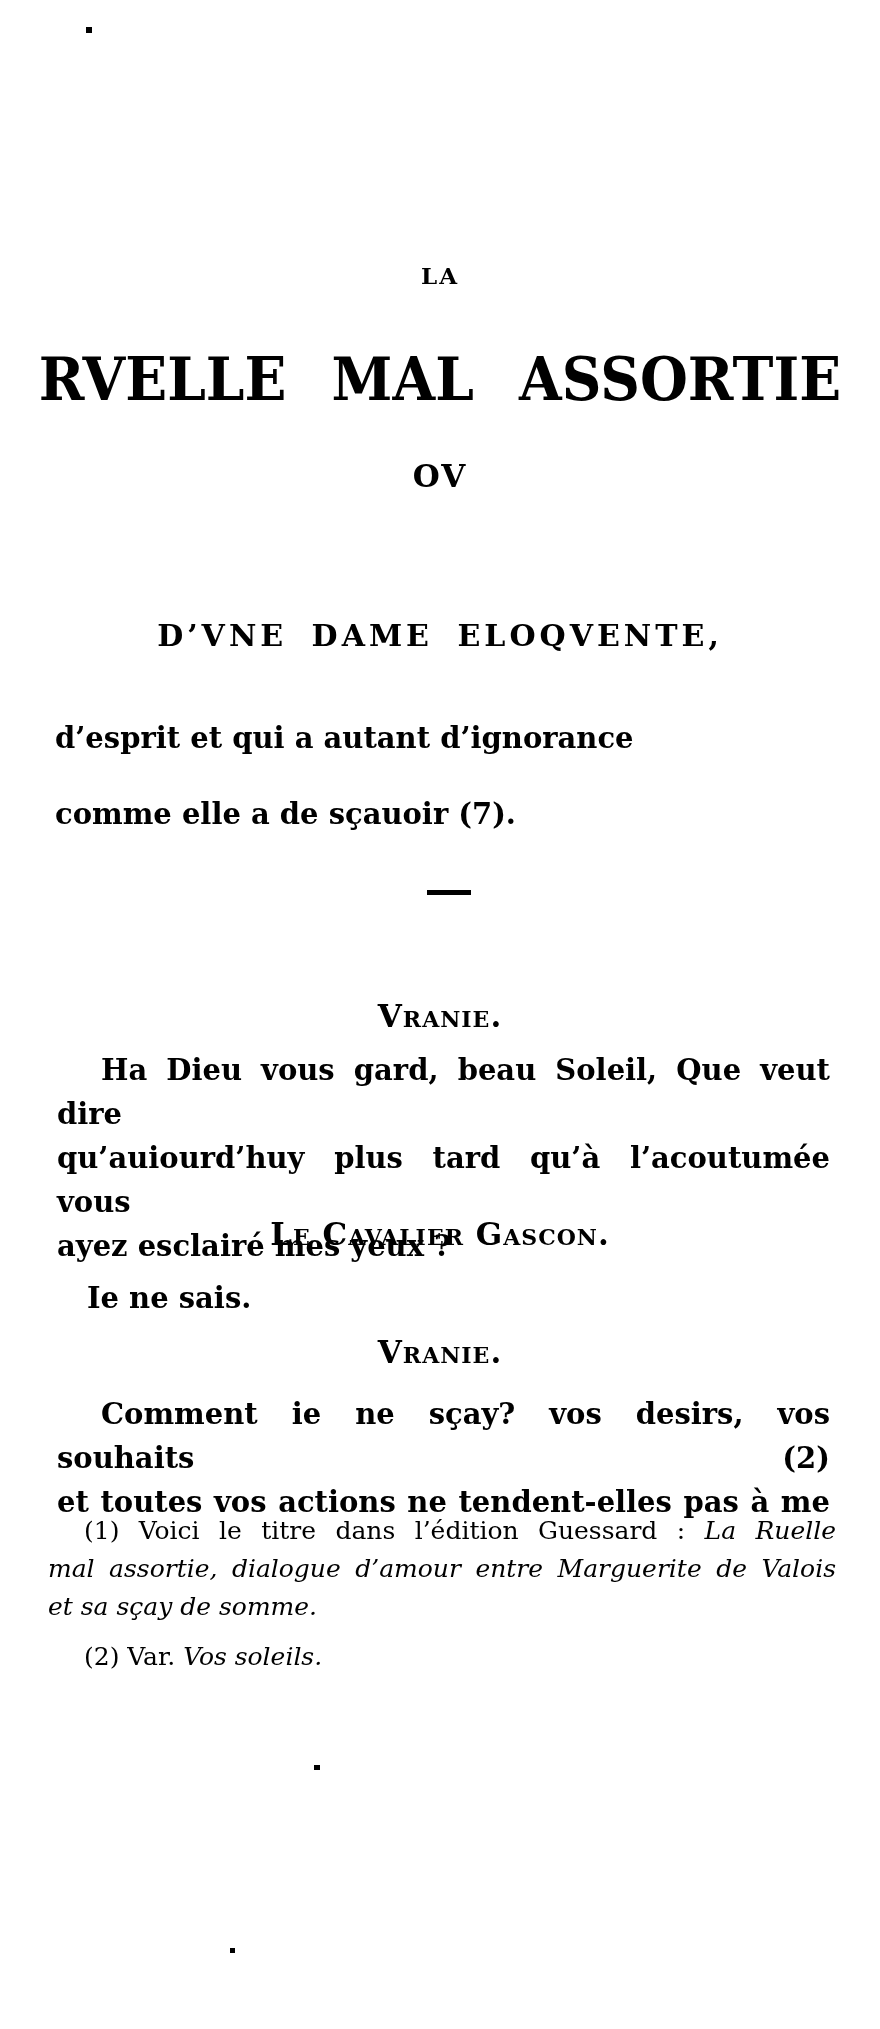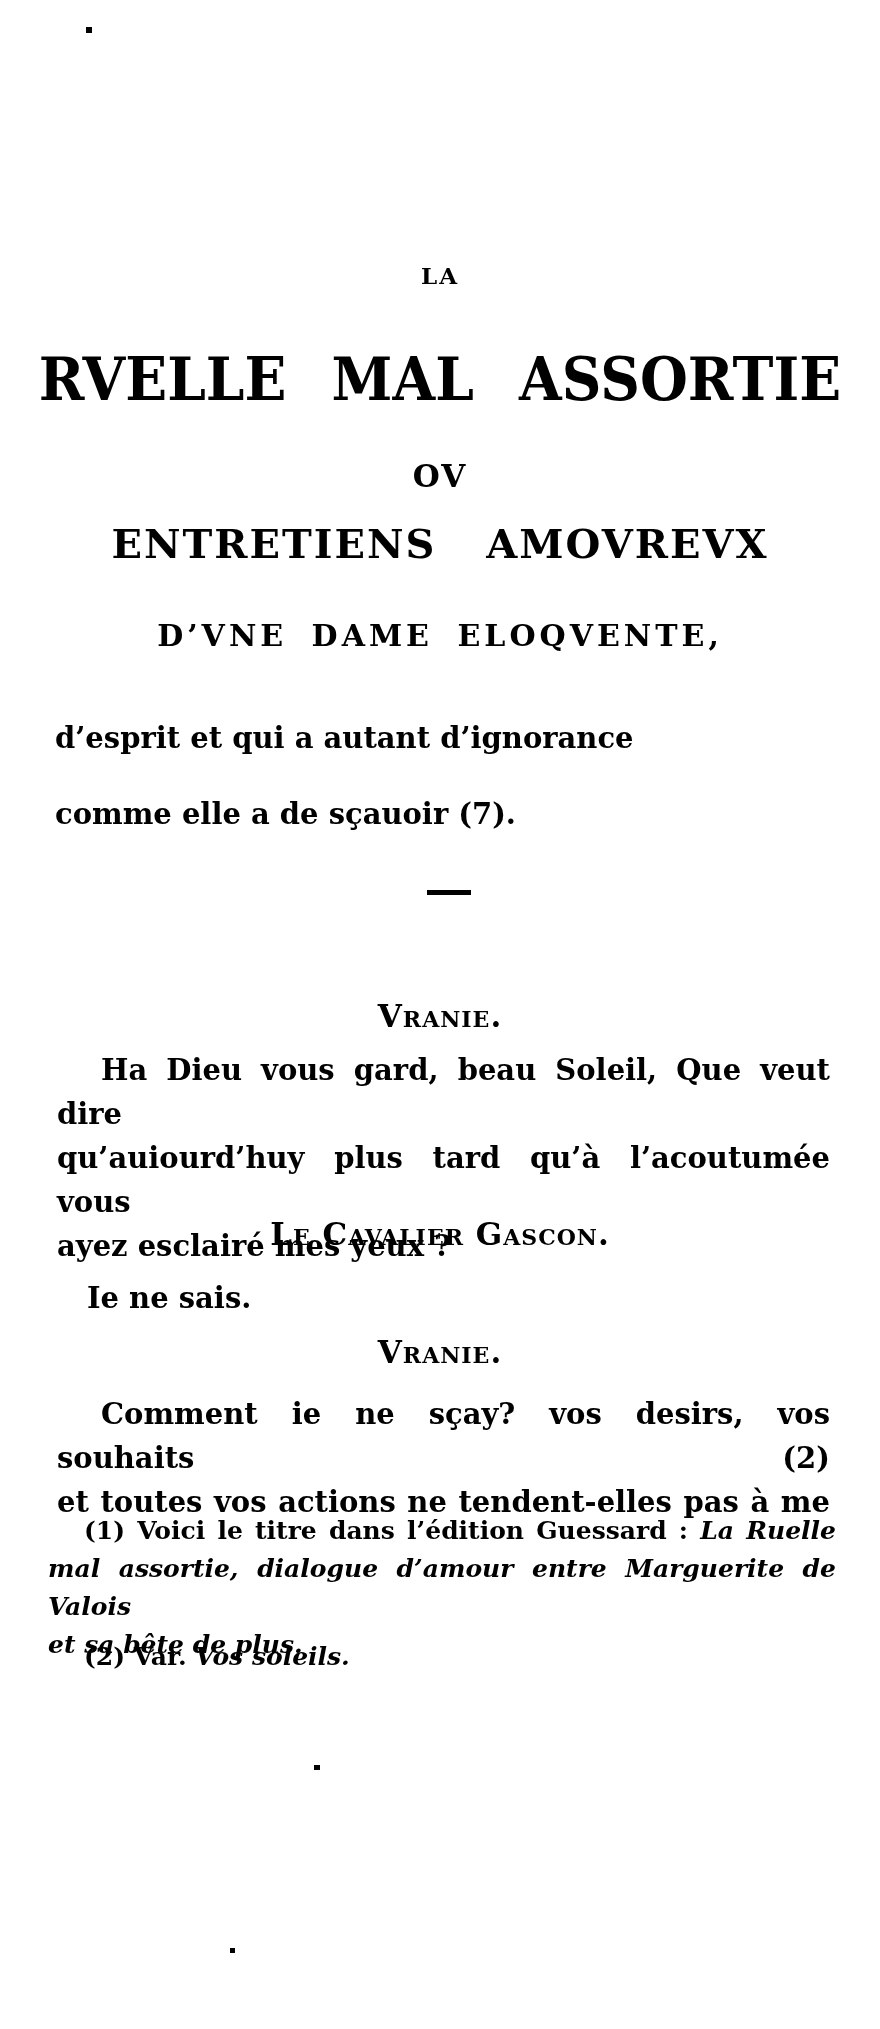--- a/index.html
+++ b/index.html
@@ -100,42 +100,41 @@
   }
   .speech-1 { top: 1048px; }
   .speech-2 { top: 1276px; padding-left: 30px; }
   .speech-3 { top: 1392px; }
   .indent { text-indent: 44px; }
 
   .footnote-block {
     left: 48px;
     width: 788px;
     font-size: 25px;
-    font-weight: 700;
+    font-weight: 400;
     line-height: 38px;
   }
   .fn-1 { top: 1512px; }
   .fn-2 { top: 1638px; }
   .fn-indent { text-indent: 36px; }
   .it { font-style: italic; }
 </style>
 </head>
 <body>
 
 <div class="page">
 
   <div class="abs speck" style="left:86px; top:27px; width:6px; height:6px;"></div>
 
   <div class="abs center half-title">LA</div>
 
   <div class="abs center main-title">RVELLE MAL ASSORTIE</div>
 
   <div class="abs center ov-word">OV</div>
 
-  <div class="abs center sub-entretiens">ENTRETIENS AMOVREVX</div>
 
   <div class="abs center sub-dame">D’VNE DAME ELOQVENTE,</div>
 
   <div class="abs desc-block">
     <div class="cline">d’esprit et qui a autant d’ignorance</div>
     <div class="cline">comme elle a de sçauoir (7).</div>
   </div>
 
   <div class="abs divider"></div>
 
@@ -156,21 +155,21 @@
   <div class="abs body-block speech-3">
     <div class="jline indent">Comment ie ne sçay? vos desirs, vos souhaits (2)</div>
     <div class="jline">et toutes vos actions ne tendent-elles pas à me</div>
   </div>
 
   <div class="abs footnote-block fn-1">
     <div class="jline fn-indent">
       <span>(1) Voici le titre dans l’édition Guessard : </span><span class="it">La Ruelle</span>
     </div>
     <div class="jline it">mal assortie, dialogue d’amour entre Marguerite de Valois</div>
-    <div class="it">et sa bête de plus.</div>
+    <div class="it">et sa sçay de somme.</div>
   </div>
 
   <div class="abs footnote-block fn-2 fn-indent">
     <span>(2) Var. </span><span class="it">Vos soleils.</span>
   </div>
 
   <div class="abs speck" style="left:314px; top:1765px; width:6px; height:5px;"></div>
 
   <div class="abs speck" style="left:230px; top:1948px; width:5px; height:5px;"></div>
 

